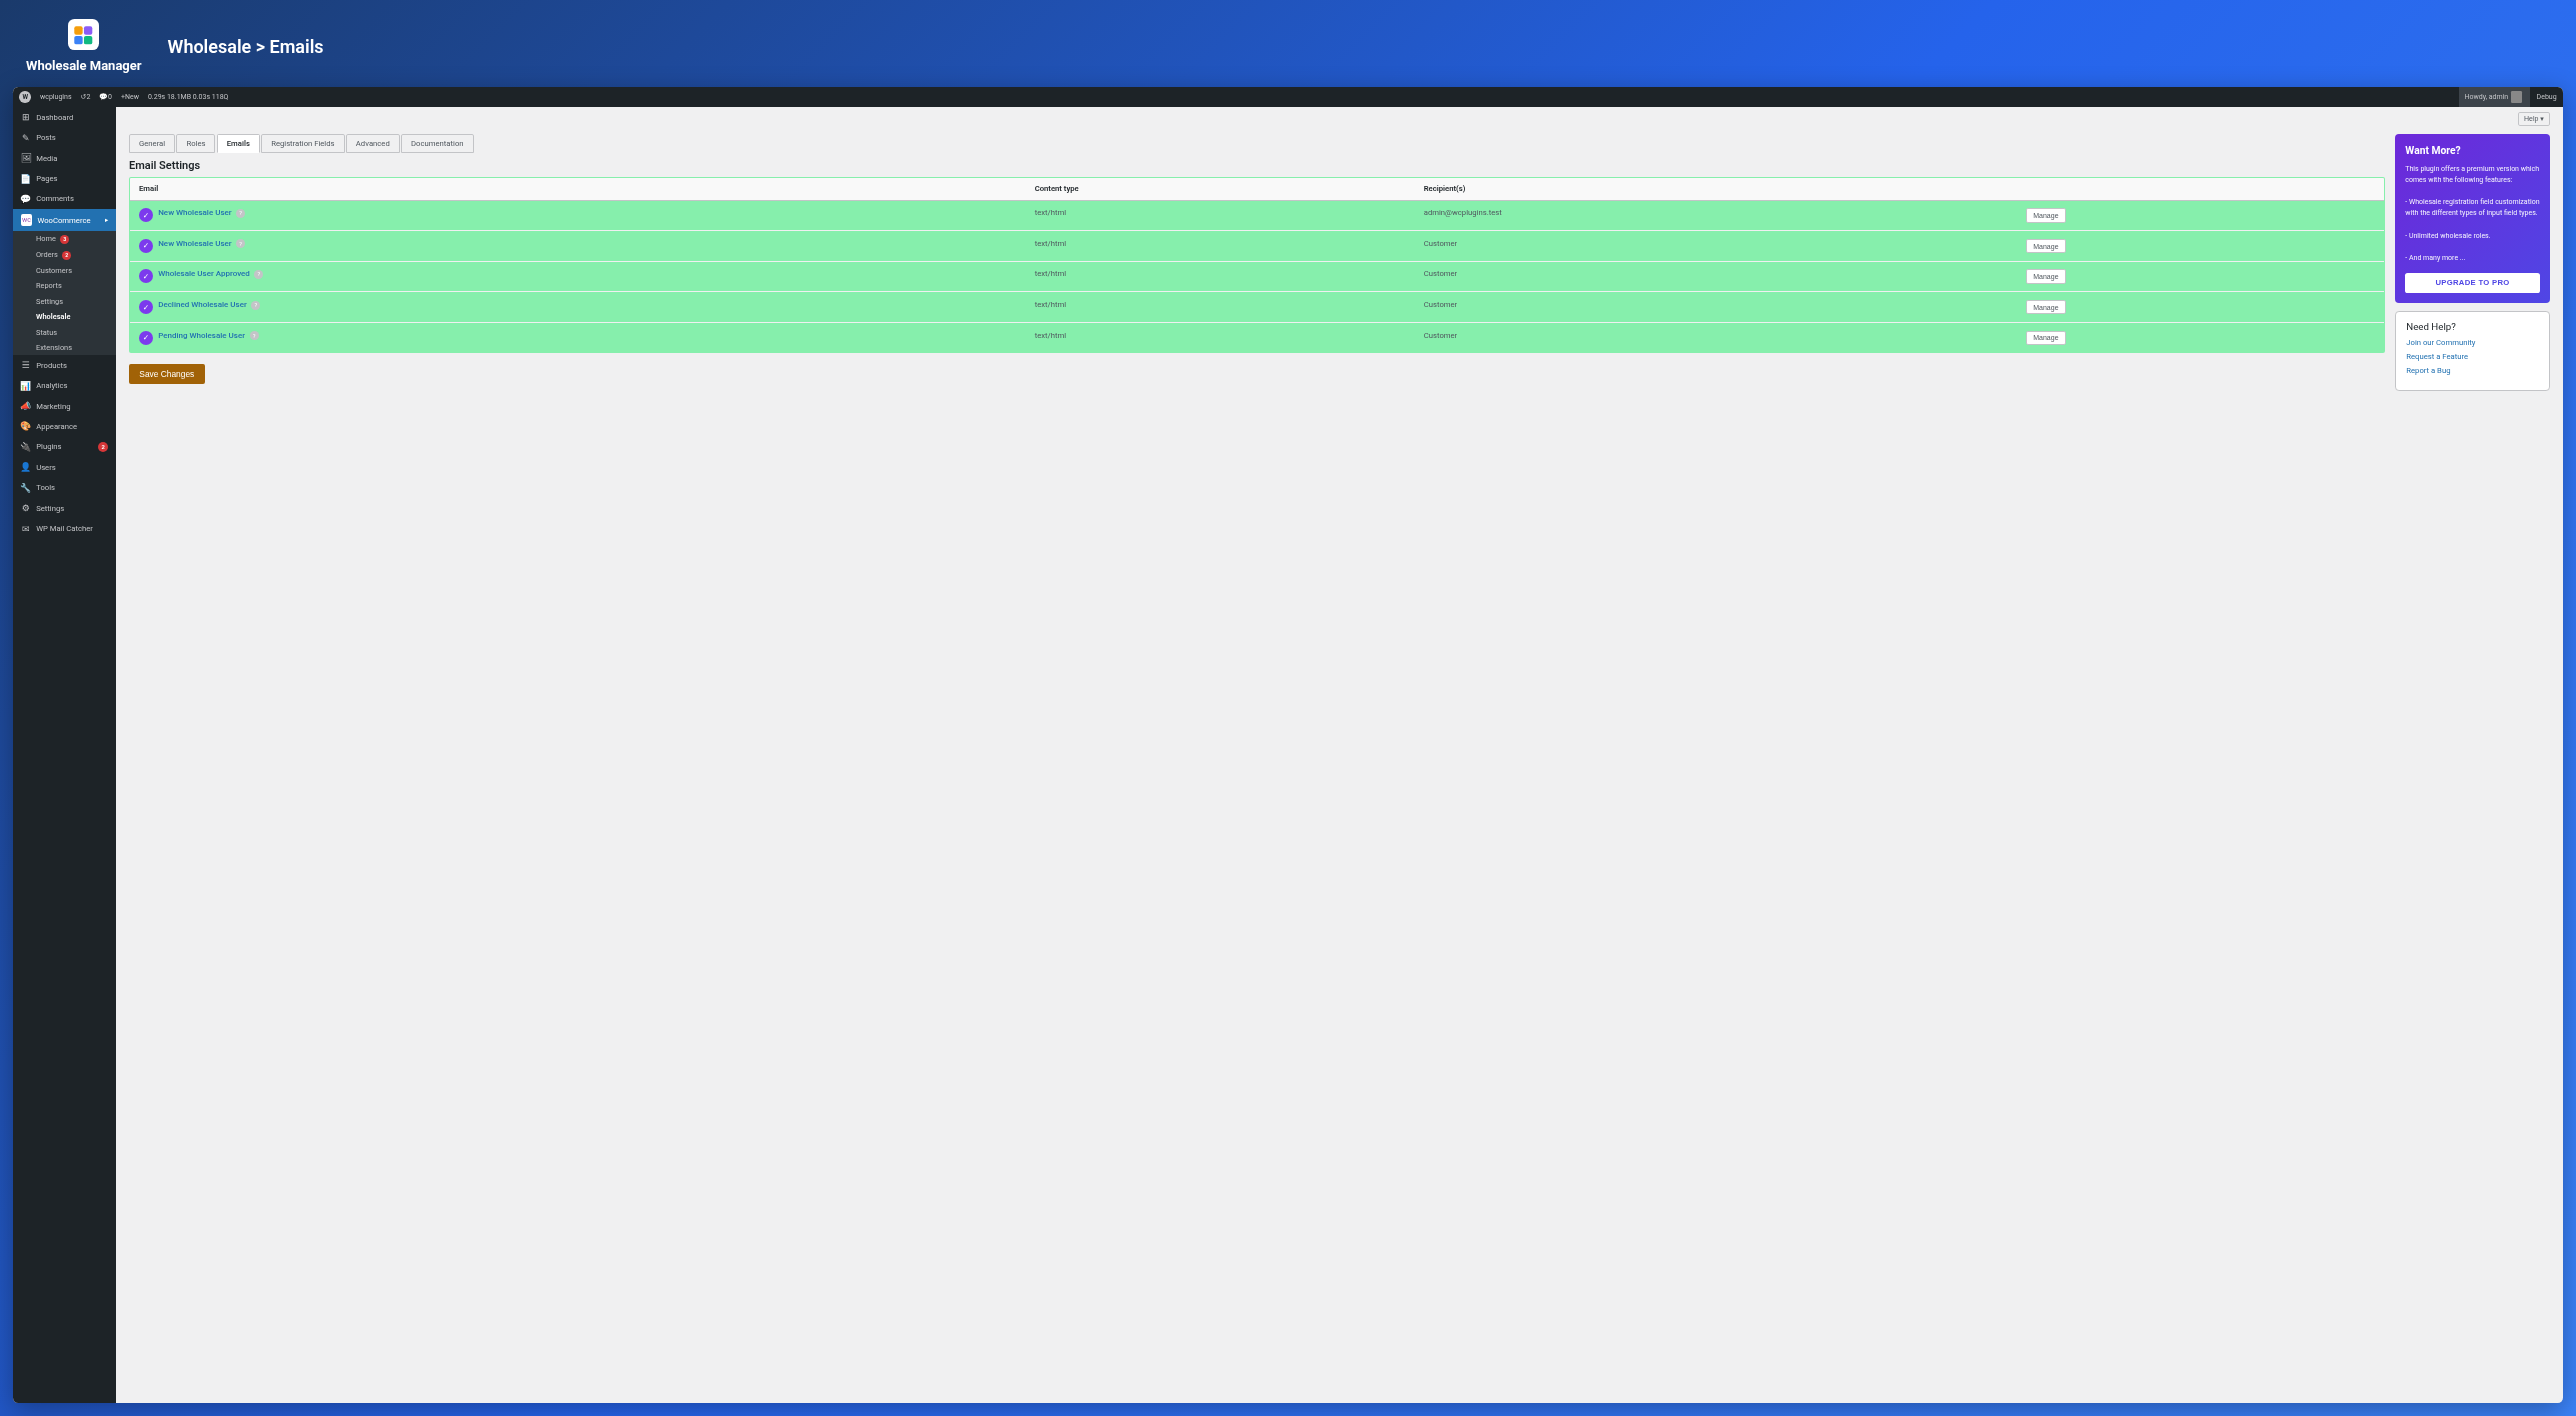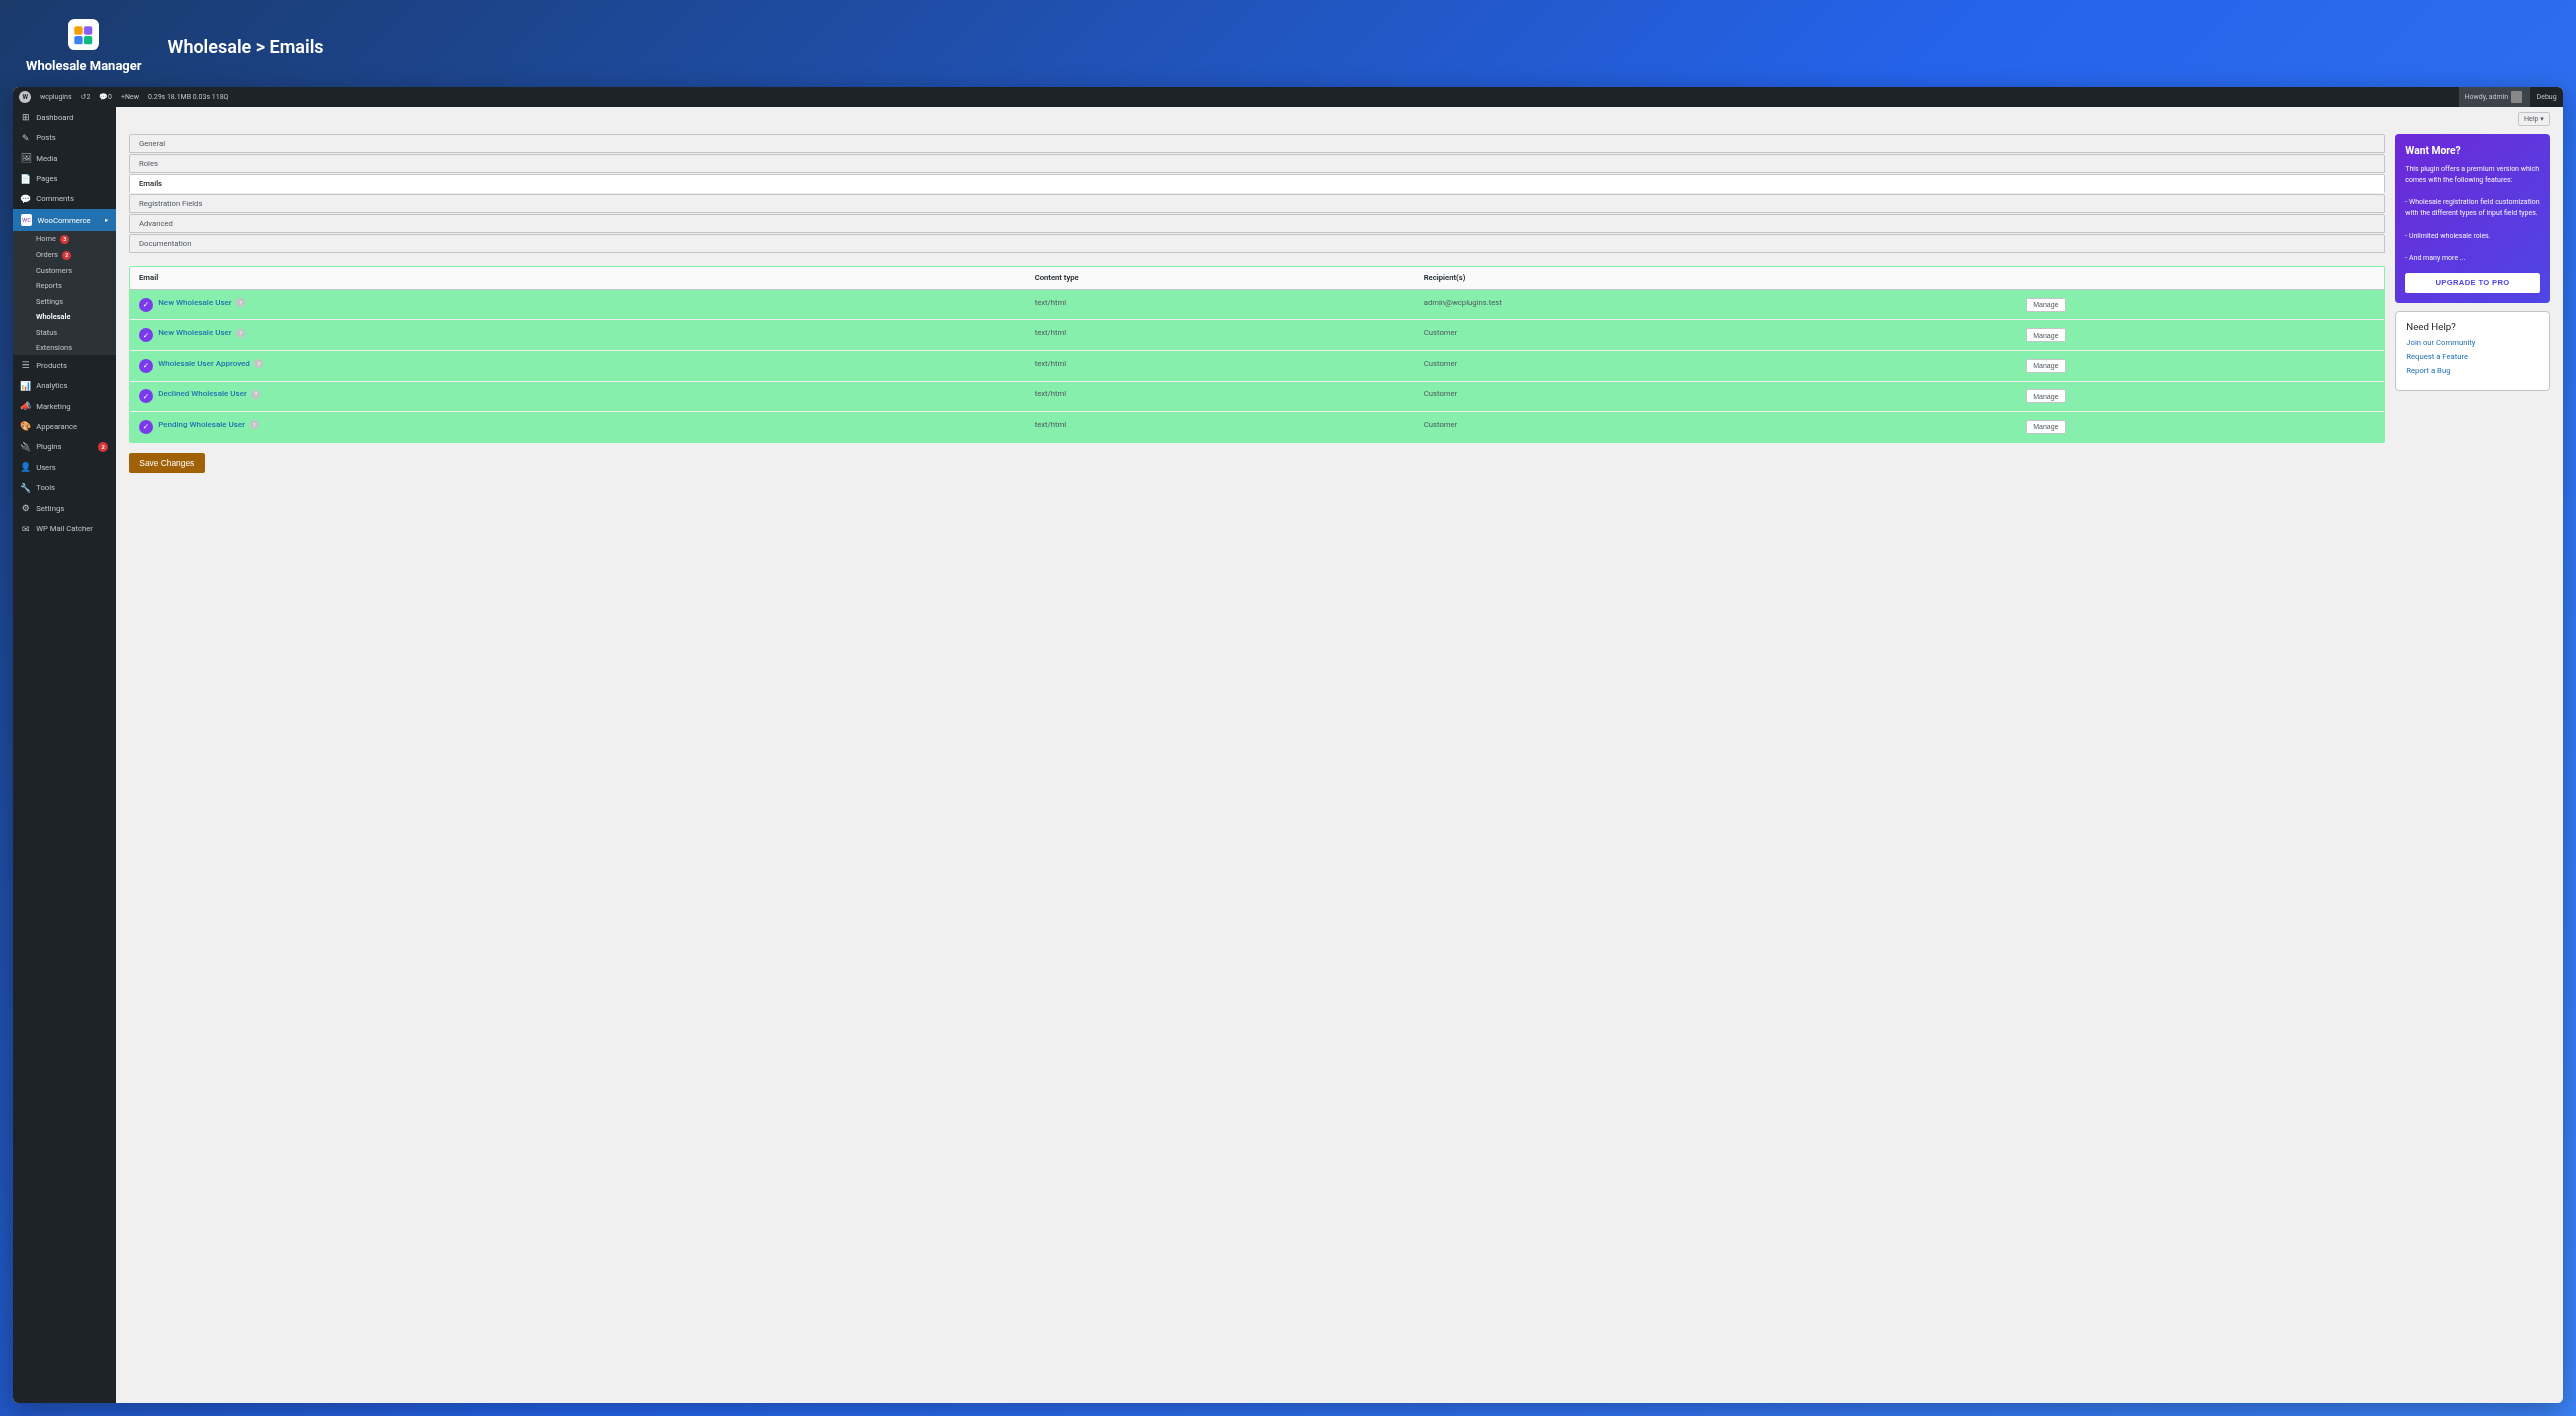--- a/index.html
+++ b/index.html
@@ -235,23 +235,22 @@
       cursor: pointer;
       display: flex;
       align-items: center;
       gap: 2.6px;
     }
 
     
     .tabs-row {
       display: flex;
       gap: 1.3px;
-      margin-bottom: 13px;
+      margin-bottom: 6px;
       flex-wrap: wrap;
-      flex-direction: column;
     }
     .tab {
       padding: 3.9px 9px;
       font-size: 7.7px;
       background: #f0f0f1;
       border: 0.6px solid #c3c4c7;
       color: #50575e;
       cursor: pointer;
       border-radius: 1.9px 1.9px 0 0;
       text-decoration: none;
@@ -568,20 +567,21 @@
           <div class="tabs-row">
             <a class="tab">General</a>
             <a class="tab">Roles</a>
             <a class="tab active">Emails</a>
             <a class="tab">Registration Fields</a>
             <a class="tab">Advanced</a>
             <a class="tab">Documentation</a>
           </div>
 
           
+          <h2 class="section-title">Email Settings</h2>
 
           
           <table class="email-table">
             <thead>
               <tr>
                 <th>Email</th>
                 <th>Content type</th>
                 <th>Recipient(s)</th>
                 <th></th>
               </tr>

